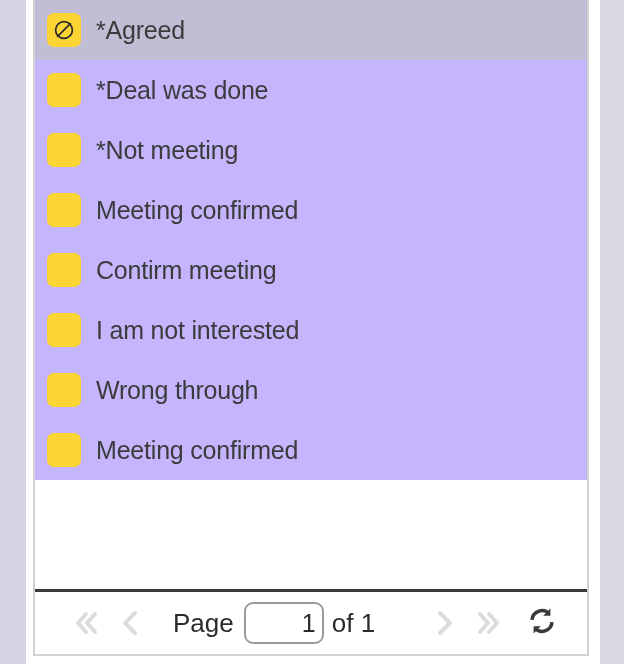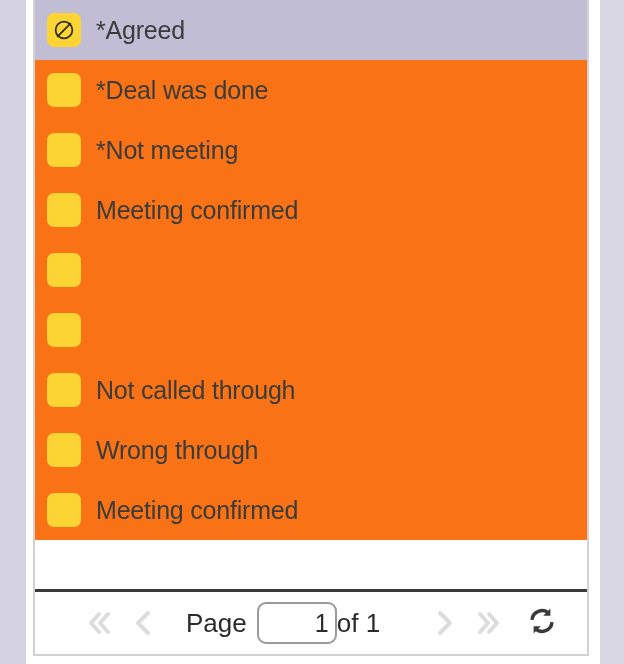--- a/index.html
+++ b/index.html
@@ -54,21 +54,21 @@
     overflow: hidden;
     border-bottom: 3px solid #3a3a3a;
   }
 
   .row {
     height: 60px;
     display: flex;
     align-items: center;
     padding-left: 12px;
     box-sizing: border-box;
-    background: #f97316;
+    background: #c4b5fd;
   }
   .row.selected {
     background: #c0bdd5;
   }
 
   .swatch {
     width: 34px;
     height: 34px;
     border-radius: 7px;
     background: #fcd535;
@@ -87,21 +87,21 @@
     line-height: 1;
   }
 
   
   .footer {
     height: 62px;
     flex: 0 0 auto;
     display: flex;
     align-items: center;
     background: #ffffff;
-    padding-left: 39px;
+    padding-left: 26px;
     padding-right: 22px;
     box-sizing: border-box;
   }
 
   .pg-btn {
     width: 46px;
     height: 46px;
     display: flex;
     align-items: center;
     justify-content: center;
@@ -128,21 +128,21 @@
     color: #2b2b2b;
     text-align: right;
     padding: 0 6px;
     background: #ffffff;
     outline: none;
   }
 
   .of-label {
     font-size: 26px;
     color: #2b2b2b;
-    margin-left: 0;
+    margin-left: 8px;
     white-space: nowrap;
   }
 
   .spacer { flex: 1 1 auto; }
 
   .refresh-btn {
     width: 46px;
     height: 46px;
     display: flex;
     align-items: center;
@@ -176,27 +176,25 @@
       <div class="row">
         <span class="swatch" style="background: rgb(252, 213, 53);"></span>
         <span class="row-label">*Not meeting</span>
       </div>
       <div class="row">
         <span class="swatch" style="background: rgb(252, 213, 53);"></span>
         <span class="row-label">Meeting confirmed</span>
       </div>
       <div class="row">
         <span class="swatch" style="background: rgb(252, 213, 53);"></span>
-      </div>
-      <div class="row">
-        <span class="swatch" style="background: rgb(252, 213, 53);"></span>
-      </div>
-      <div class="row">
-        <span class="swatch" style="background: rgb(252, 213, 53);"></span>
-        <span class="row-label">Not called through</span>
+        <span class="row-label">Contirm meeting</span>
+      </div>
+      <div class="row">
+        <span class="swatch" style="background: rgb(252, 213, 53);"></span>
+        <span class="row-label">I am not interested</span>
       </div>
       <div class="row">
         <span class="swatch" style="background: rgb(252, 213, 53);"></span>
         <span class="row-label">Wrong through</span>
       </div>
       <div class="row">
         <span class="swatch" style="background: rgb(252, 213, 53);"></span>
         <span class="row-label">Meeting confirmed</span>
       </div>
     </div>

